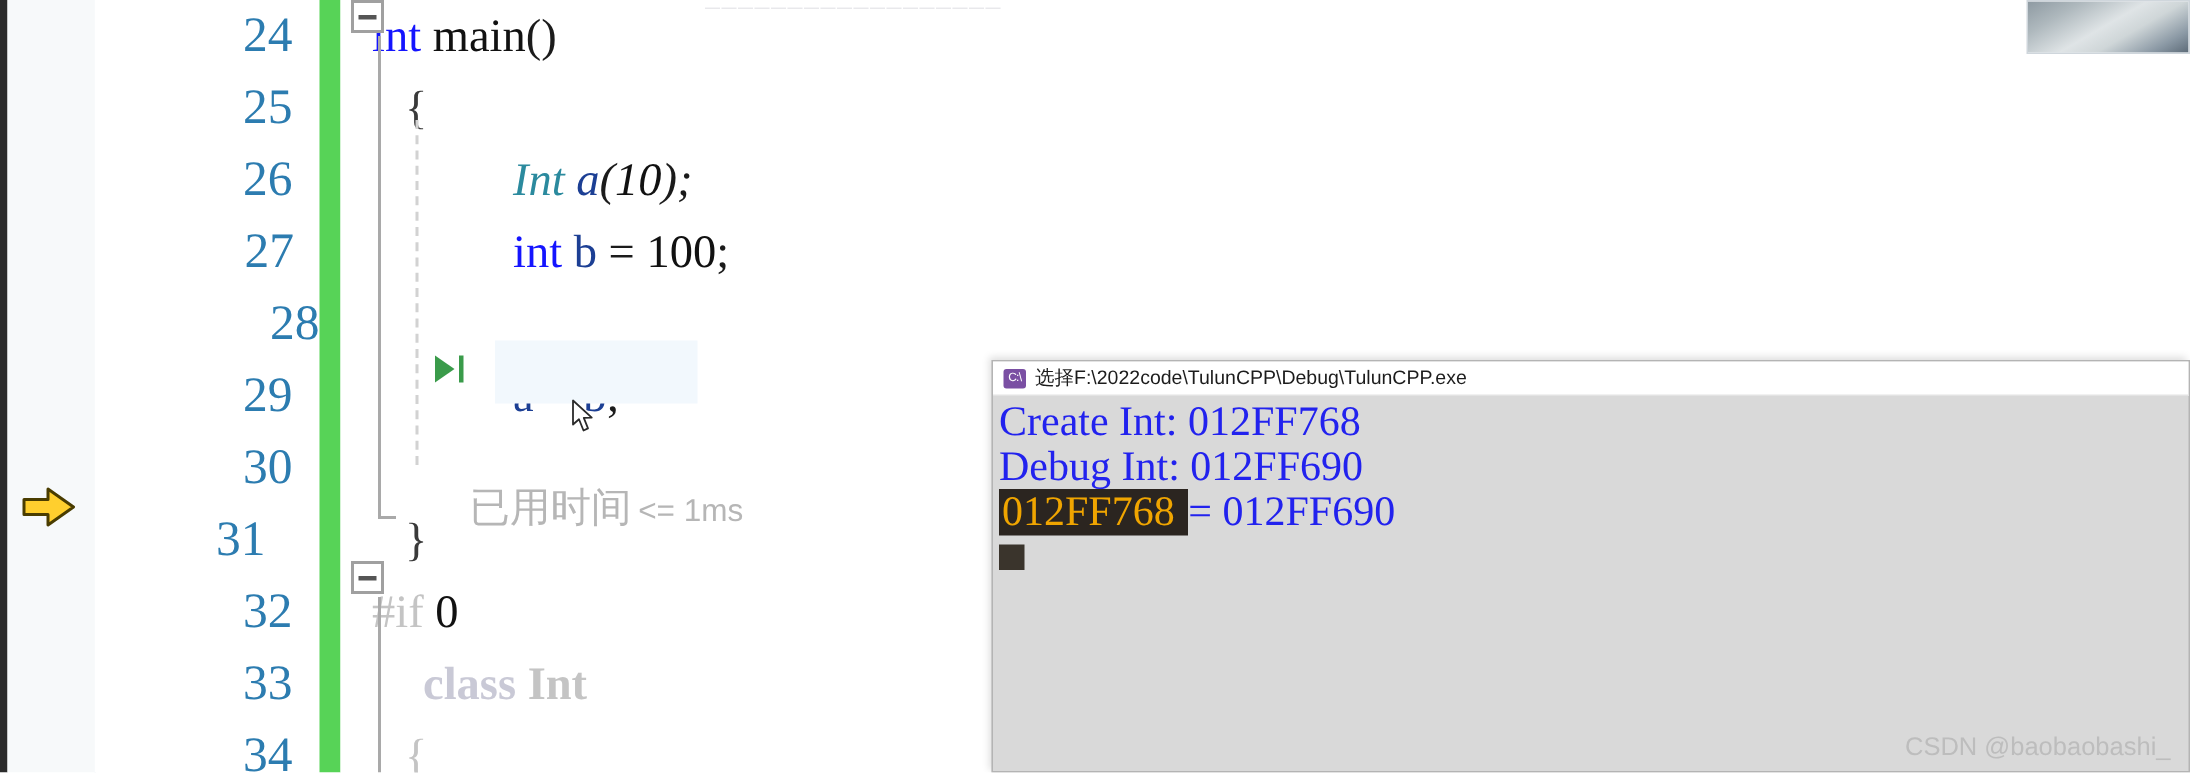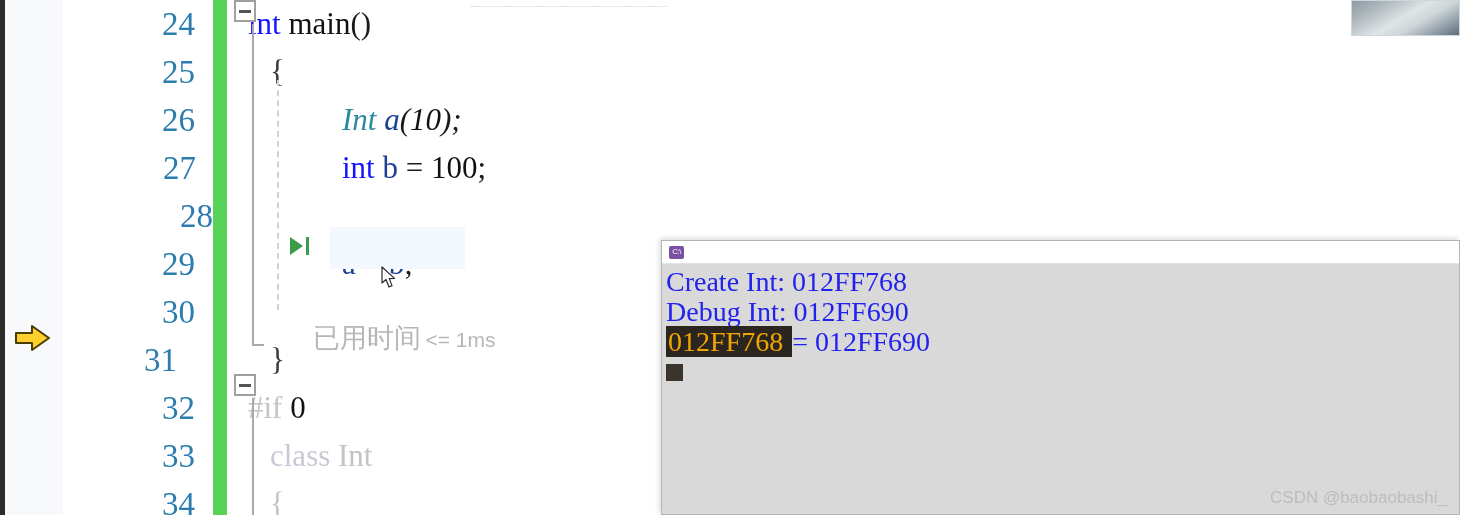--- a/index.html
+++ b/index.html
@@ -153,21 +153,21 @@
       <div class="row" style="top: 336px;">
         <div class="lineno" style="width: 195px; right: auto; left: 0px;">31</div>
         <div class="codetext" style="left: 270px;"><span class="brace">}</span></div>
       </div>
       <div class="row" style="top: 384px;">
         <div class="lineno" style="width: 213px; right: auto; left: 0px;">32</div>
         <div class="codetext" style="left: 248px;"><span class="inactive-gray">#if</span><span class="punct"> </span><span class="num">0</span></div>
       </div>
       <div class="row" style="top: 432px;">
         <div class="lineno" style="width: 213px; right: auto; left: 0px;">33</div>
-        <div class="codetext" style="left: 270px;"><span class="inactive">class</span><span class="punct"> </span><span class="inactive-gray">Int</span></div>
+        <div class="codetext" style="left: 282px; font-weight: bold;"><span class="inactive">class</span><span class="punct"> </span><span class="inactive-gray">Int</span></div>
       </div>
       <div class="row" style="top: 480px;">
         <div class="lineno" style="width: 213px; right: auto; left: 0px;">34</div>
         <div class="codetext" style="left: 270px;"><span class="inactive-gray">{</span></div>
       </div>
     </div>
 
   <div class="collapse-box" style="left:234px;top:0px;"></div>
   <div class="outline-line" style="left:252px;top:24px;height:320px;"></div>
   <div class="outline-foot" style="left:252px;top:344px;width:12px;"></div>
@@ -204,20 +204,21 @@
   </div>
 
   <div class="webcam"></div>
 </div>
 
 <div id="console">
   <div class="con-title">
     <div class="con-icon">
       <span>C:\</span>
     </div>
+    <div class="con-title-text">选择F:\2022code\TulunCPP\Debug\TulunCPP.exe</div>
   </div>
   <div class="con-body" id="con-body">
       <div class="con-line"><span>Create Int: 012FF768</span></div>
       <div class="con-line"><span>Debug Int: 012FF690</span></div>
       <div class="con-line"><span class="con-sel">012FF768 </span><span>= 012FF690</span></div>
       <div class="con-line"><span class="con-caret"></span></div>
     </div>
   <div class="watermark">CSDN @baobaobashi_</div>
 </div>
 

